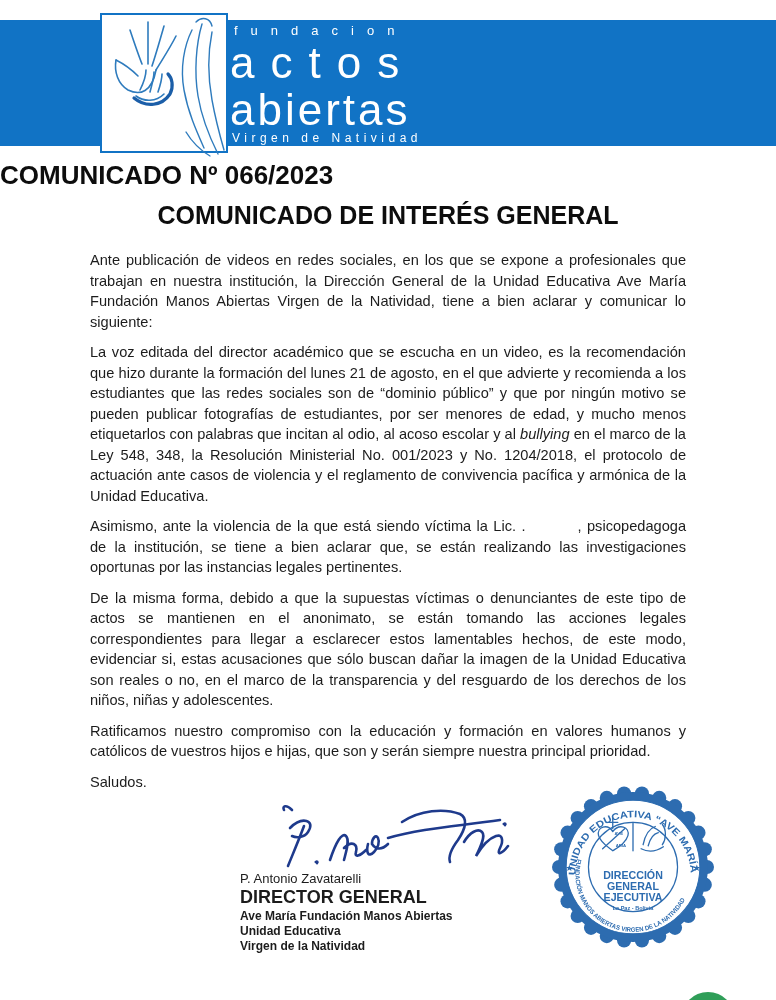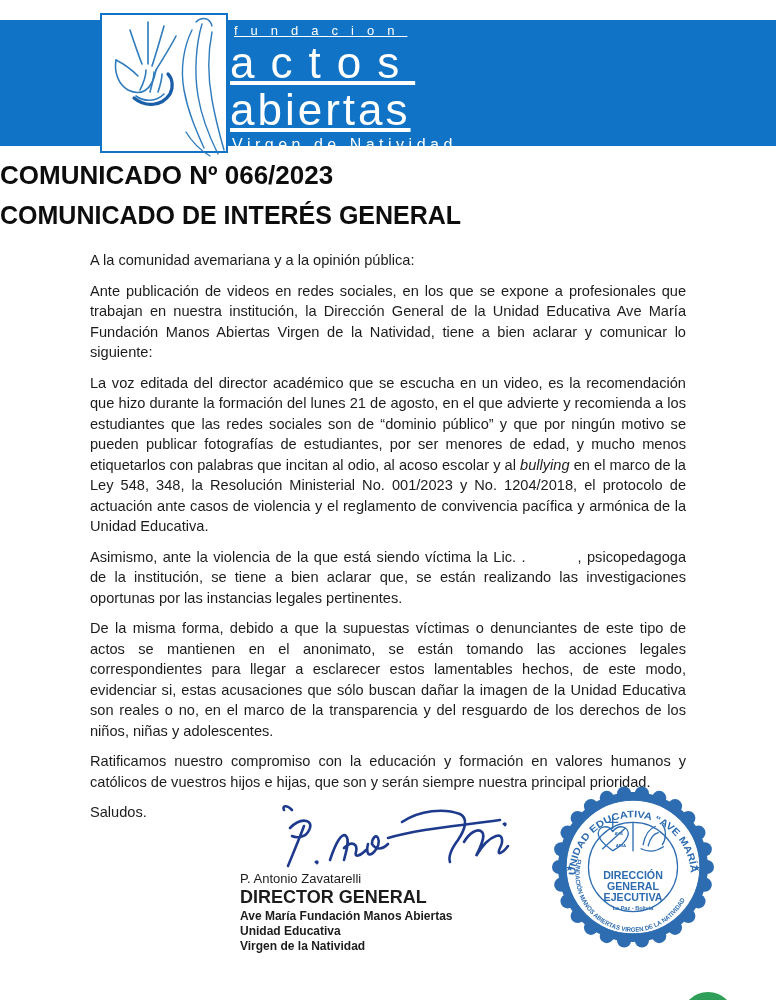--- a/index.html
+++ b/index.html
@@ -2,30 +2,30 @@
 <html><head>
 <meta charset="utf-8">
 <style>
   html,body{margin:0;padding:0;background:#ffffff;}
   .page{position:relative;width:776px;height:1000px;background:#ffffff;overflow:hidden;
         font-family:"Liberation Sans",sans-serif;color:#1c1c1c;}
 
   
   .band{position:absolute;left:0;top:20px;width:776px;height:126px;background:#1173c5;}
   .hands-box{position:absolute;left:100px;top:12px;width:130px;height:152px;}
-  .logo-text{position:absolute;left:230px;top:22px;color:#ffffff;line-height:1;text-decoration:underline;}
+  .logo-text{position:absolute;left:230px;top:22px;color:#ffffff;line-height:1;}
   .logo-fundacion{font-size:13px;letter-spacing:13px;margin:2px 0 4px 4px;}
   .logo-big{font-size:44px;letter-spacing:16px;font-weight:400;}
   .logo-big2{font-size:44px;letter-spacing:3px;font-weight:400;margin-top:3px;}
-  .logo-sub{font-size:16px;letter-spacing:4.5px;margin-top:5px;margin-left:2px;text-align:center;}
+  .logo-sub{font-size:12px;letter-spacing:4.5px;margin-left:2px;text-align:center;}
 
   
   .title1{position:absolute;left:0;top:160px;width:776px;
           font-size:26px;font-weight:bold;color:#0d0d0d;}
-  .title2{position:absolute;left:0;top:201px;width:776px;text-align:left;
+  .title2{position:absolute;left:0;top:201px;width:776px;text-align:center;
           font-size:25px;font-weight:bold;color:#0d0d0d;}
 
   
   .body-text{position:absolute;left:90px;top:250px;width:596px;
              font-size:14.6px;line-height:20.5px;text-align:justify;}
   .body-text p{margin:0 0 10px 0;}
   .redacted-gap{display:inline-block;width:52px;}
 
   
   .sig-draw{position:absolute;left:268px;top:798px;}
@@ -76,21 +76,20 @@
     <div class="logo-fundacion">fundacion</div>
     <div class="logo-big">actos</div>
     <div class="logo-big2">abiertas</div>
     <div class="logo-sub">Virgen de Natividad</div>
   </div>
 
   <div class="title1">COMUNICADO Nº 066/2023</div>
   <div class="title2">COMUNICADO DE INTERÉS GENERAL</div>
 
   <div class="body-text">
-    <p>A la comunidad avemariana y a la opinión pública:</p>
     <div>
         <p><span>Ante publicación de videos en redes sociales, en los que se expone a profesionales que trabajan en nuestra institución, la Dirección General de la Unidad Educativa Ave María Fundación Manos Abiertas Virgen de la Natividad, tiene a bien aclarar y comunicar lo siguiente:</span></p>
         <p><span>La voz editada del director académico que se escucha en un video, es la recomendación que hizo durante la formación del lunes 21 de agosto, en el que advierte y recomienda a los estudiantes que las redes sociales son de “dominio público” y que por ningún motivo se pueden publicar fotografías de estudiantes, por ser menores de edad, y mucho menos etiquetarlos con palabras que incitan al odio, al acoso escolar y al </span><span style="font-style: italic;">bullying</span><span> en el marco de la Ley 548, 348, la Resolución Ministerial No. 001/2023 y No. 1204/2018, el protocolo de actuación ante casos de violencia y el reglamento de convivencia pacífica y armónica de la Unidad Educativa.</span></p>
         <p><span>Asimismo, ante la violencia de la que está siendo víctima la Lic. .</span><span class="redacted-gap"></span><span>, psicopedagoga de la institución, se tiene a bien aclarar que, se están realizando las investigaciones oportunas por las instancias legales pertinentes.</span></p>
         <p><span>De la misma forma, debido a que la supuestas víctimas o denunciantes de este tipo de actos se mantienen en el anonimato, se están tomando las acciones legales correspondientes para llegar a esclarecer estos lamentables hechos, de este modo, evidenciar si, estas acusaciones que sólo buscan dañar la imagen de la Unidad Educativa son reales o no, en el marco de la transparencia y del resguardo de los derechos de los niños, niñas y adolescentes.</span></p>
         <p><span>Ratificamos nuestro compromiso con la educación y formación en valores humanos y católicos de vuestros hijos e hijas, que son y serán siempre nuestra principal prioridad.</span></p>
         <p><span>Saludos.</span></p>
       </div>
   </div>
 

